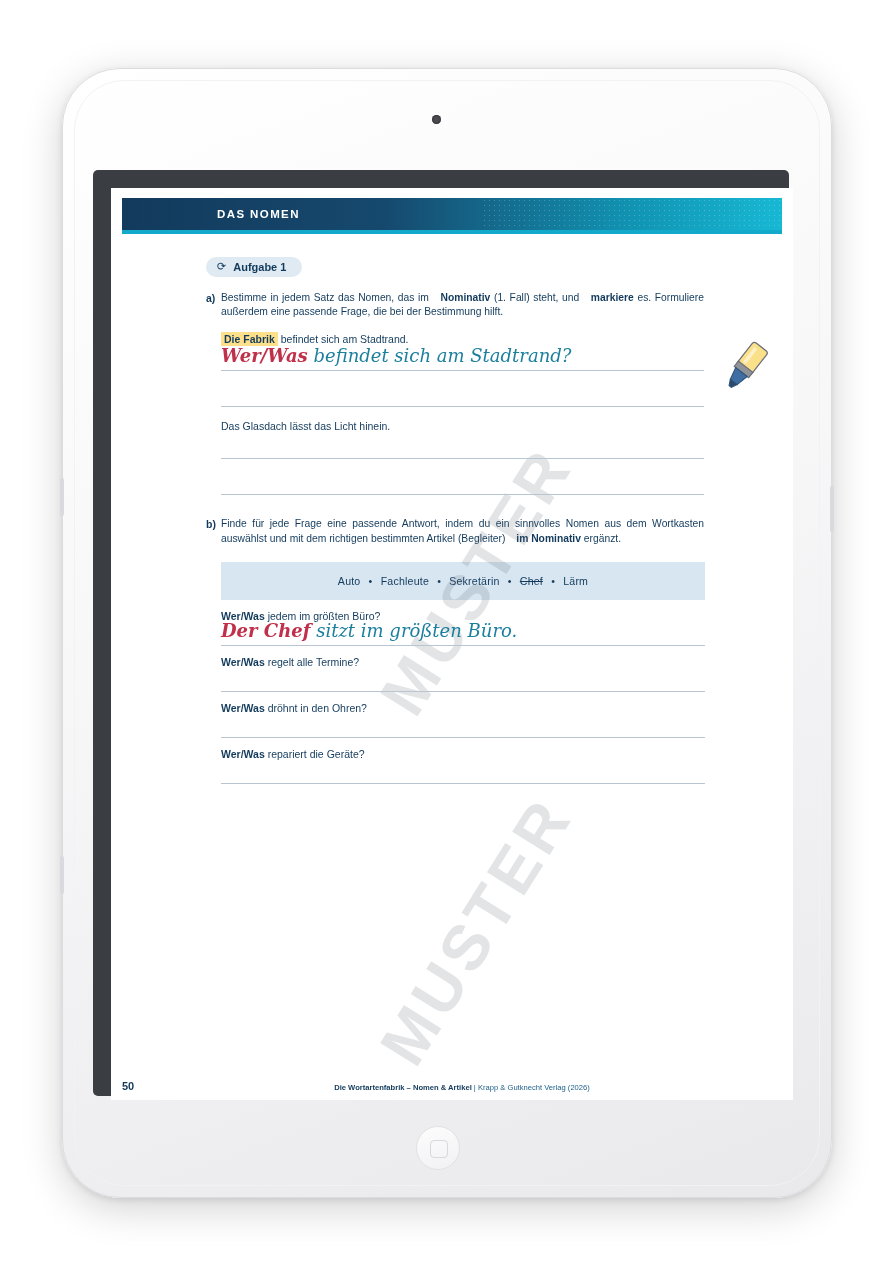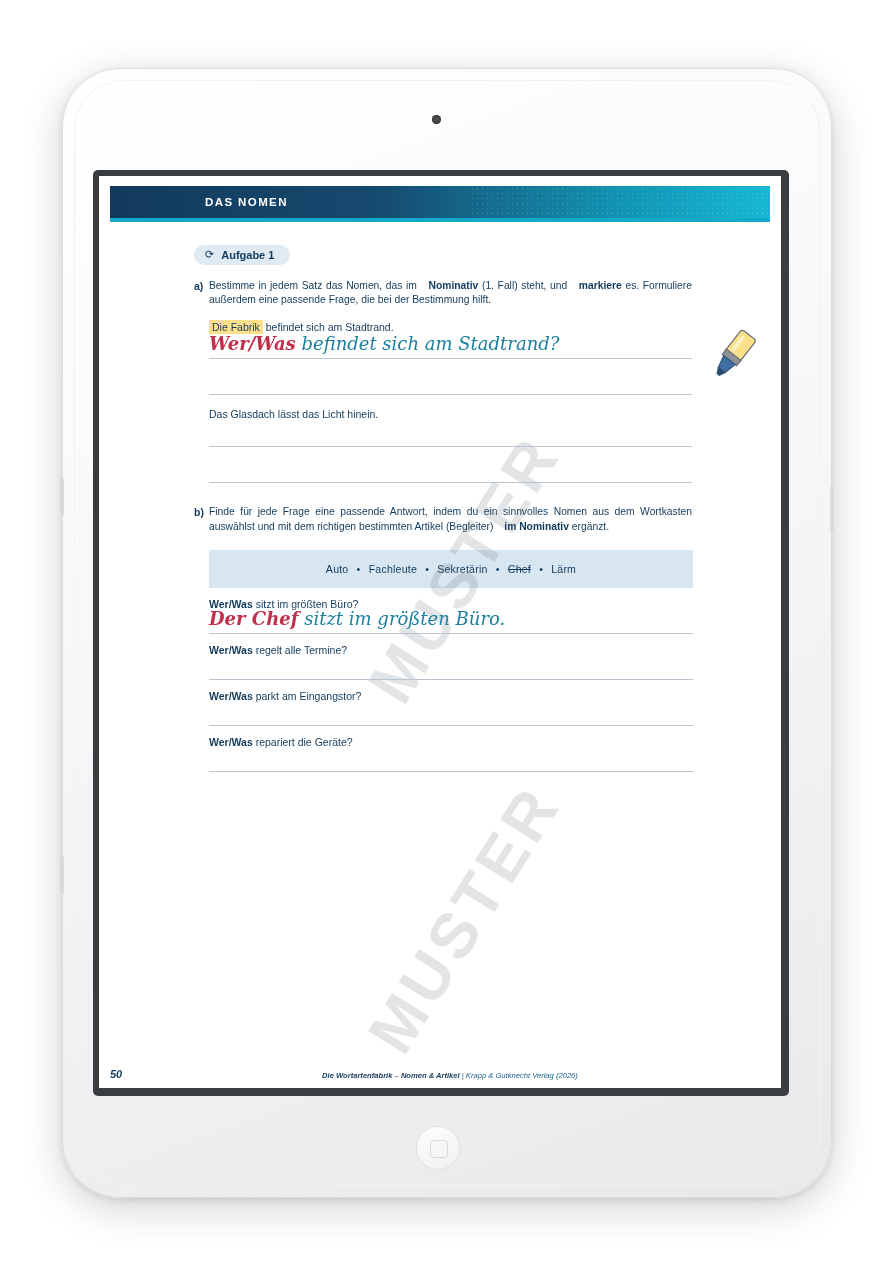--- a/index.html
+++ b/index.html
@@ -72,21 +72,21 @@
   .btn-vol-2 { left: 60px; top: 856px; width: 4px; height: 38px; }
   .btn-pwr   { left: 830px; top: 486px; width: 4px; height: 46px; }
 
   
   .screen-bezel {
     position: absolute;
     left: 93px; top: 170px;
     width: 696px; height: 926px;
     background: #3a3d42;
     border-radius: 5px;
-    padding: 6px;
+    padding: 18px;
   }
   .screen {
     position: relative;
     width: 682px; height: 912px;
     background: #ffffff;
     overflow: hidden;
   }
 
   
   .page {
@@ -173,21 +173,21 @@
   .sentence {
     font-size: 10.5px;
     color: #123a5c;
     font-weight: bold;
     line-height: 1.5;
   }
   .sentence .plain { font-weight: normal; }
   .hl {
     background: #ffe08a;
     padding: 1px 3px;
-    font-weight: normal;
+    font-weight: bold;
     color: #123a5c;
   }
   .answer-line {
     border-bottom: 1px solid #b9c6d2;
     height: 24px;
     position: relative;
   }
   .handwriting {
     font-family: "DejaVu Serif", serif;
     font-style: italic;
@@ -224,21 +224,20 @@
     color: #123a5c;
   }
   .qa-q b { font-weight: bold; }
 
   
   .page-footer {
     position: absolute;
     left: 11px; right: 11px; bottom: 18px;
     display: flex;
     align-items: flex-end;
-    font-style: italic;
   }
   .page-number {
     font-size: 11px; font-weight: bold; color: #123a5c;
     width: 60px;
   }
   .footer-credit {
     flex: 1 1 auto;
     text-align: center;
     font-size: 7.6px;
     color: #1b5f8a;
@@ -379,31 +378,31 @@
               <span class="sep">•</span>
               <span class="struck">Chef</span>
               <span class="sep">•</span>
               <span>Lärm</span>
             </div>
           </div>
 
           
           <div class="qa-list">
             <div class="qa-item">
-              <div class="qa-q"><b>Wer/Was</b><span> sitzt im größten Büro?</span></div>
+              <div class="qa-q"><b>Wer/Was</b><span> jedem im größten Büro?</span></div>
               <div class="answer-line">
                 <span class="handwriting"><span class="hw-red">Der Chef</span> <span class="hw-teal">sitzt im größten Büro.</span></span>
               </div>
             </div>
             <div class="qa-item">
               <div class="qa-q"><b>Wer/Was</b><span> regelt alle Termine?</span></div>
               <div class="answer-line"></div>
             </div>
             <div class="qa-item">
-              <div class="qa-q"><b>Wer/Was</b><span> parkt am Eingangstor?</span></div>
+              <div class="qa-q"><b>Wer/Was</b><span> dröhnt in den Ohren?</span></div>
               <div class="answer-line"></div>
             </div>
             <div class="qa-item">
               <div class="qa-q"><b>Wer/Was</b><span> repariert die Geräte?</span></div>
               <div class="answer-line"></div>
             </div>
           </div>
 
         </div>
 

